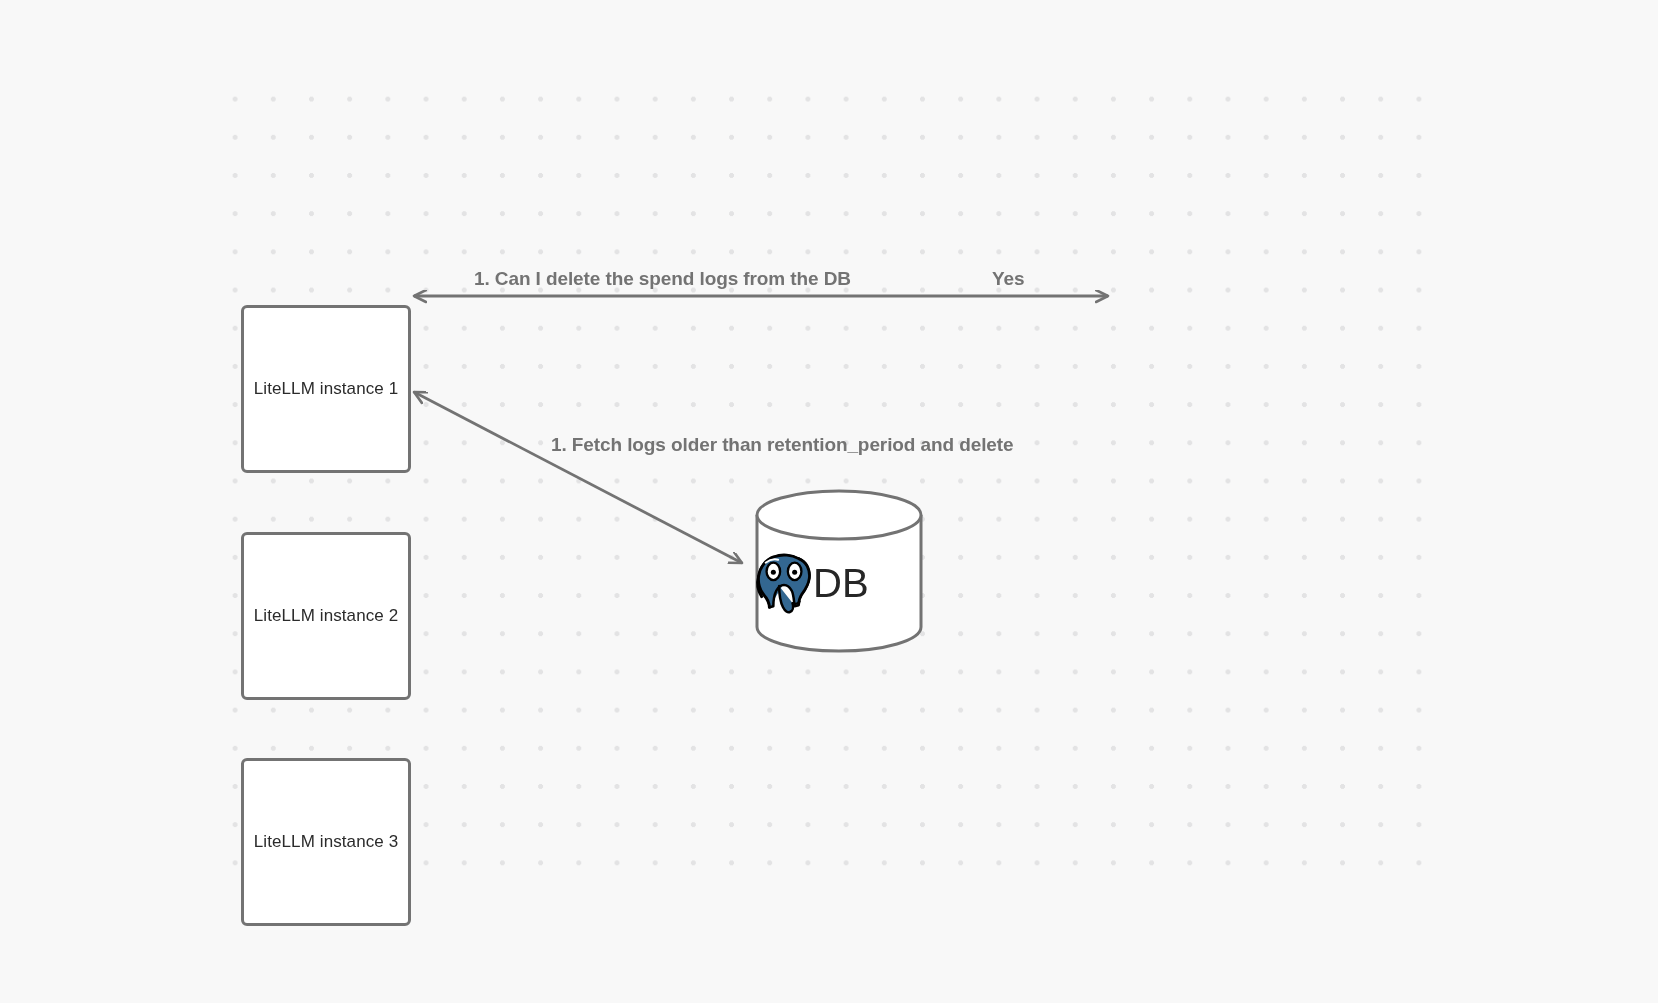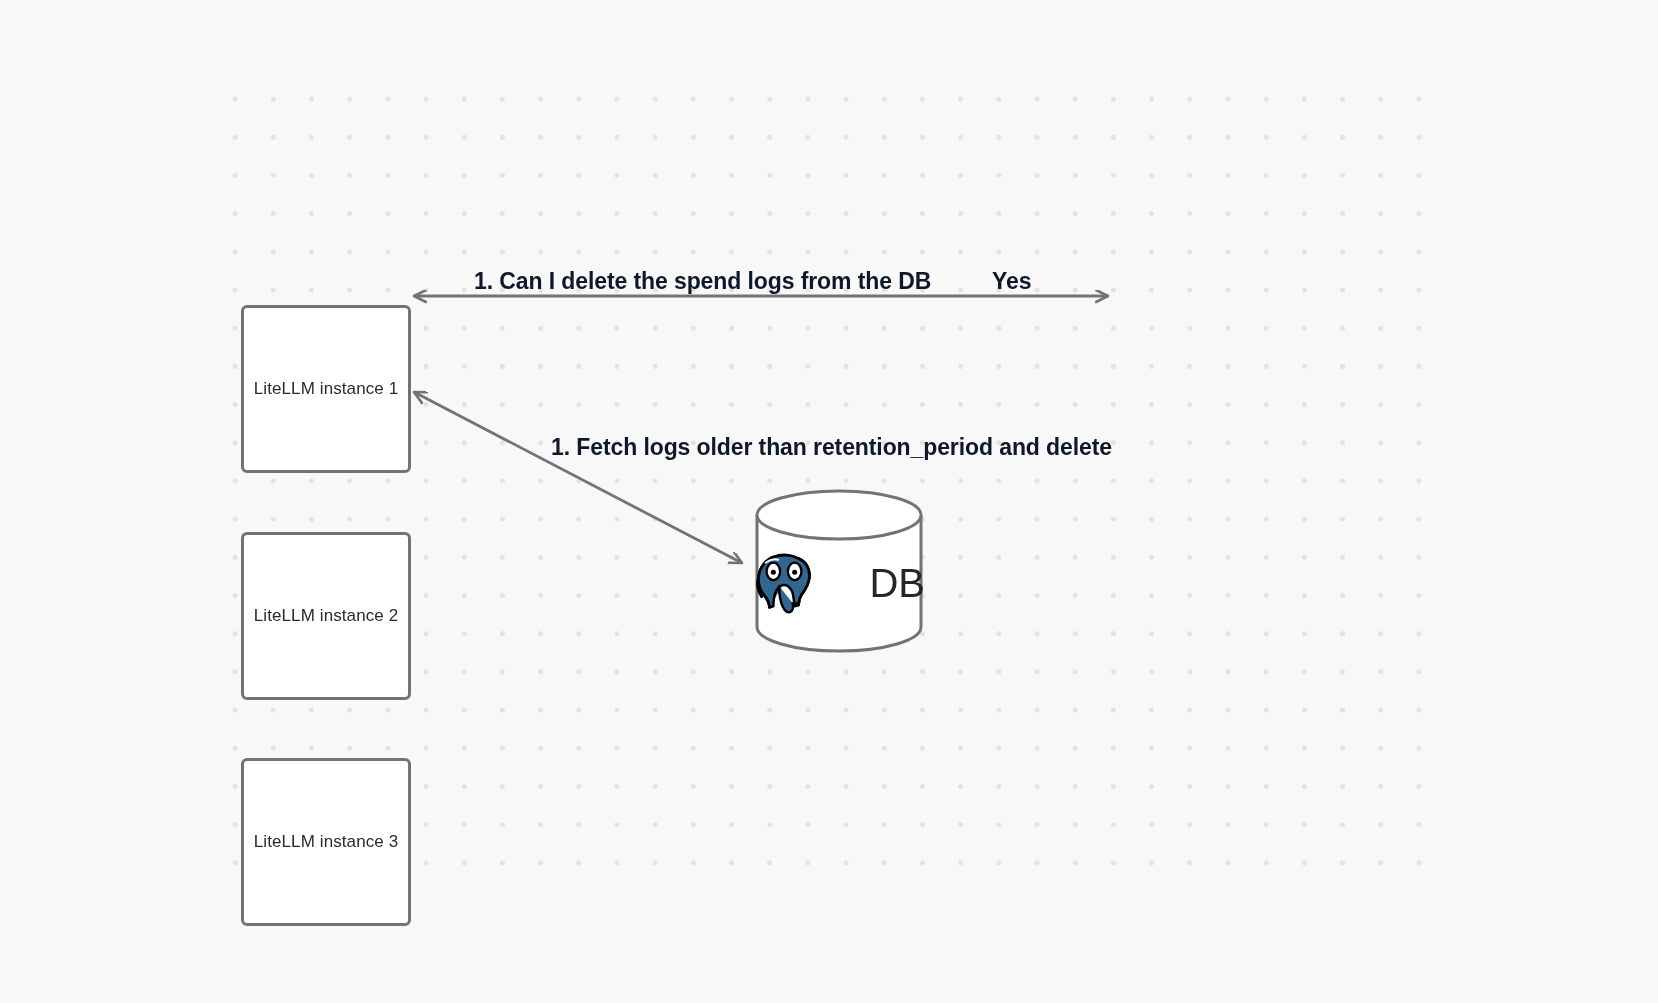--- a/index.html
+++ b/index.html
@@ -75,40 +75,40 @@
   }
   #db-cylinder { position:absolute; left:0; top:0; width:172px; height:164px; }
   #db-content {
     position: absolute;
     left: 0;
     top: 52px;
     width: 172px;
     height: 84px;
     display: flex;
     align-items: center;
-    justify-content: space-between;
+    justify-content: flex-start;
     gap: 0px;
   }
   #pg-elephant { width: 62px; height: 64px; display:block; }
   #db-text {
     font-size: 40px;
     font-weight: 400;
     color: #262626;
     font-family: "Liberation Sans", sans-serif;
     line-height: 1;
     margin-left: -2px;
   }
 
   #edges { position: absolute; left: 0; top: 0; width: 1658px; height: 1003px; pointer-events: none; }
 
   .edge-label {
     position: absolute;
-    font-size: 23px;
+    font-size: 19px;
     font-weight: bold;
-    color: #0f172a;
+    color: #737373;
     white-space: nowrap;
     font-family: "Liberation Sans", sans-serif;
     letter-spacing: -0.1px;
   }
   #edge-label-1 { left: 474px; top: 268px; }
   #edge-label-yes { left: 992px; top: 268px; }
   #edge-label-2 { left: 551px; top: 434px; }
 </style>
 </head>
 <body>

